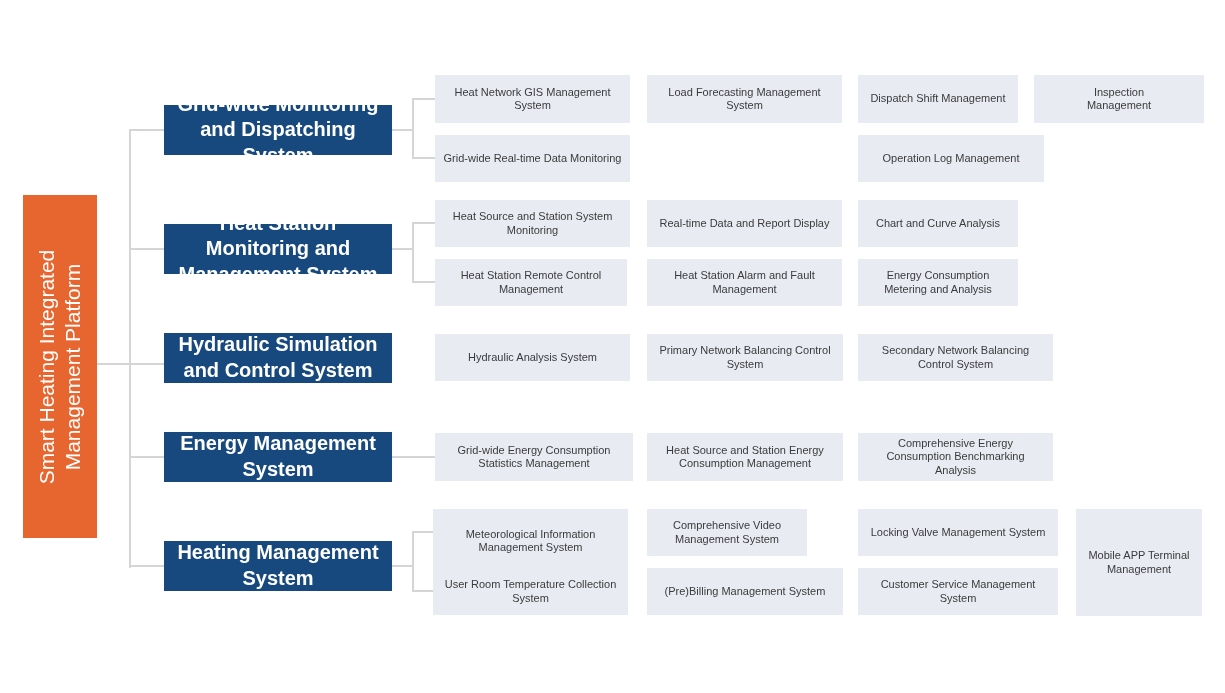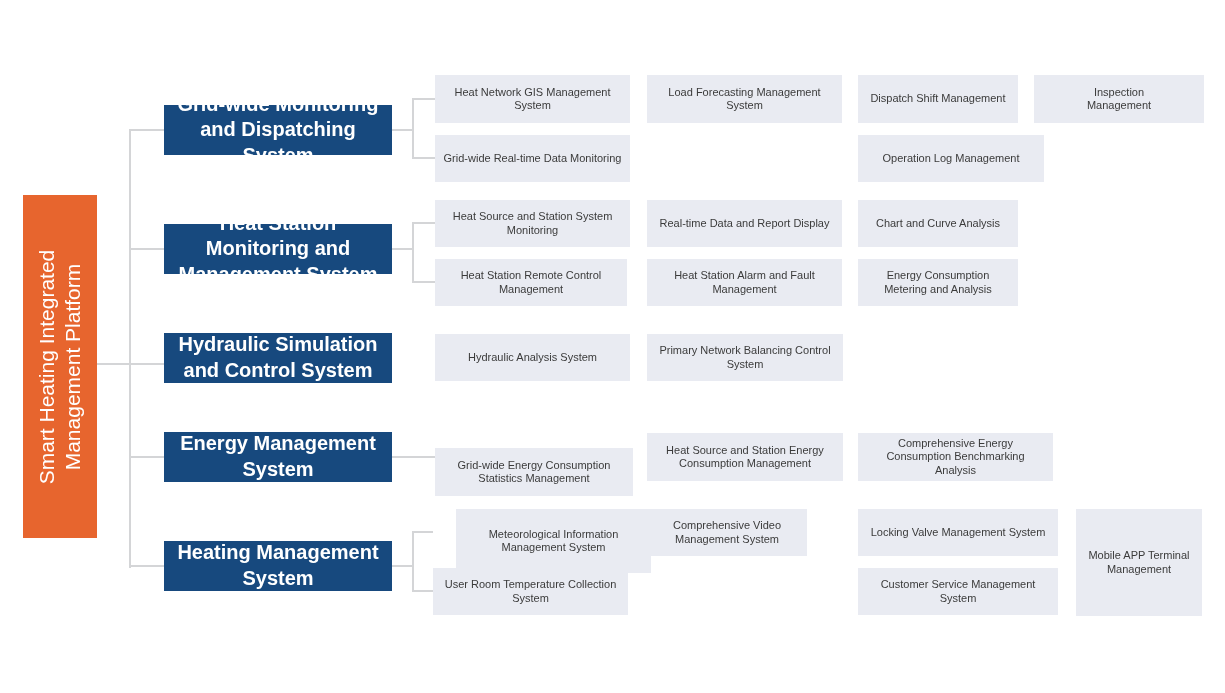--- a/index.html
+++ b/index.html
@@ -81,25 +81,27 @@
 
   <div class="box mod-box" style="left:435px;top:200px;width:195px;height:47px">Heat Source and Station System Monitoring</div>
   <div class="box mod-box" style="left:647px;top:200px;width:195px;height:47px">Real-time Data and Report Display</div>
   <div class="box mod-box" style="left:858px;top:200px;width:160px;height:47px">Chart and Curve Analysis</div>
   <div class="box mod-box" style="left:435px;top:259px;width:192px;height:47px">Heat Station Remote Control Management</div>
   <div class="box mod-box" style="left:647px;top:259px;width:195px;height:47px">Heat Station Alarm and Fault Management</div>
   <div class="box mod-box" style="left:858px;top:259px;width:160px;height:47px">Energy Consumption Metering and Analysis</div>
 
   <div class="box mod-box" style="left:435px;top:334px;width:195px;height:47px">Hydraulic Analysis System</div>
   <div class="box mod-box" style="left:647px;top:334px;width:196px;height:47px">Primary Network Balancing Control System</div>
+  <div class="box mod-box" style="left:858px;top:334px;width:195px;height:47px">Secondary Network Balancing Control System</div>
 
-  <div class="box mod-box" style="left:435px;top:448px;width:198px;height:48px">Grid-wide Energy Consumption Statistics Management</div>
+  <div class="box mod-box" style="left:435px;top:433px;width:198px;height:48px">Grid-wide Energy Consumption Statistics Management</div>
   <div class="box mod-box" style="left:647px;top:433px;width:196px;height:48px">Heat Source and Station Energy Consumption Management</div>
   <div class="box mod-box" style="left:858px;top:433px;width:195px;height:48px">Comprehensive Energy Consumption Benchmarking Analysis</div>
 
-  <div class="box mod-box" style="left:456px;top:509px;width:195px;height:64px;padding:2px 4px">Meteorological Information Management System</div>
+  <div class="box mod-box" style="left:433px;top:509px;width:195px;height:64px;padding:2px 4px">Meteorological Information Management System</div>
   <div class="box mod-box" style="left:647px;top:509px;width:160px;height:47px">Comprehensive Video Management System</div>
   <div class="box mod-box" style="left:858px;top:509px;width:200px;height:47px">Locking Valve Management System</div>
   <div class="box mod-box" style="left:433px;top:568px;width:195px;height:47px">User Room Temperature Collection System</div>
+  <div class="box mod-box" style="left:647px;top:568px;width:196px;height:47px">(Pre)Billing Management System</div>
   <div class="box mod-box" style="left:858px;top:568px;width:200px;height:47px">Customer Service Management System</div>
   <div class="box mod-box" style="left:1076px;top:509px;width:126px;height:107px">Mobile APP Terminal Management</div>
 
 </div>
 
 </body></html>

